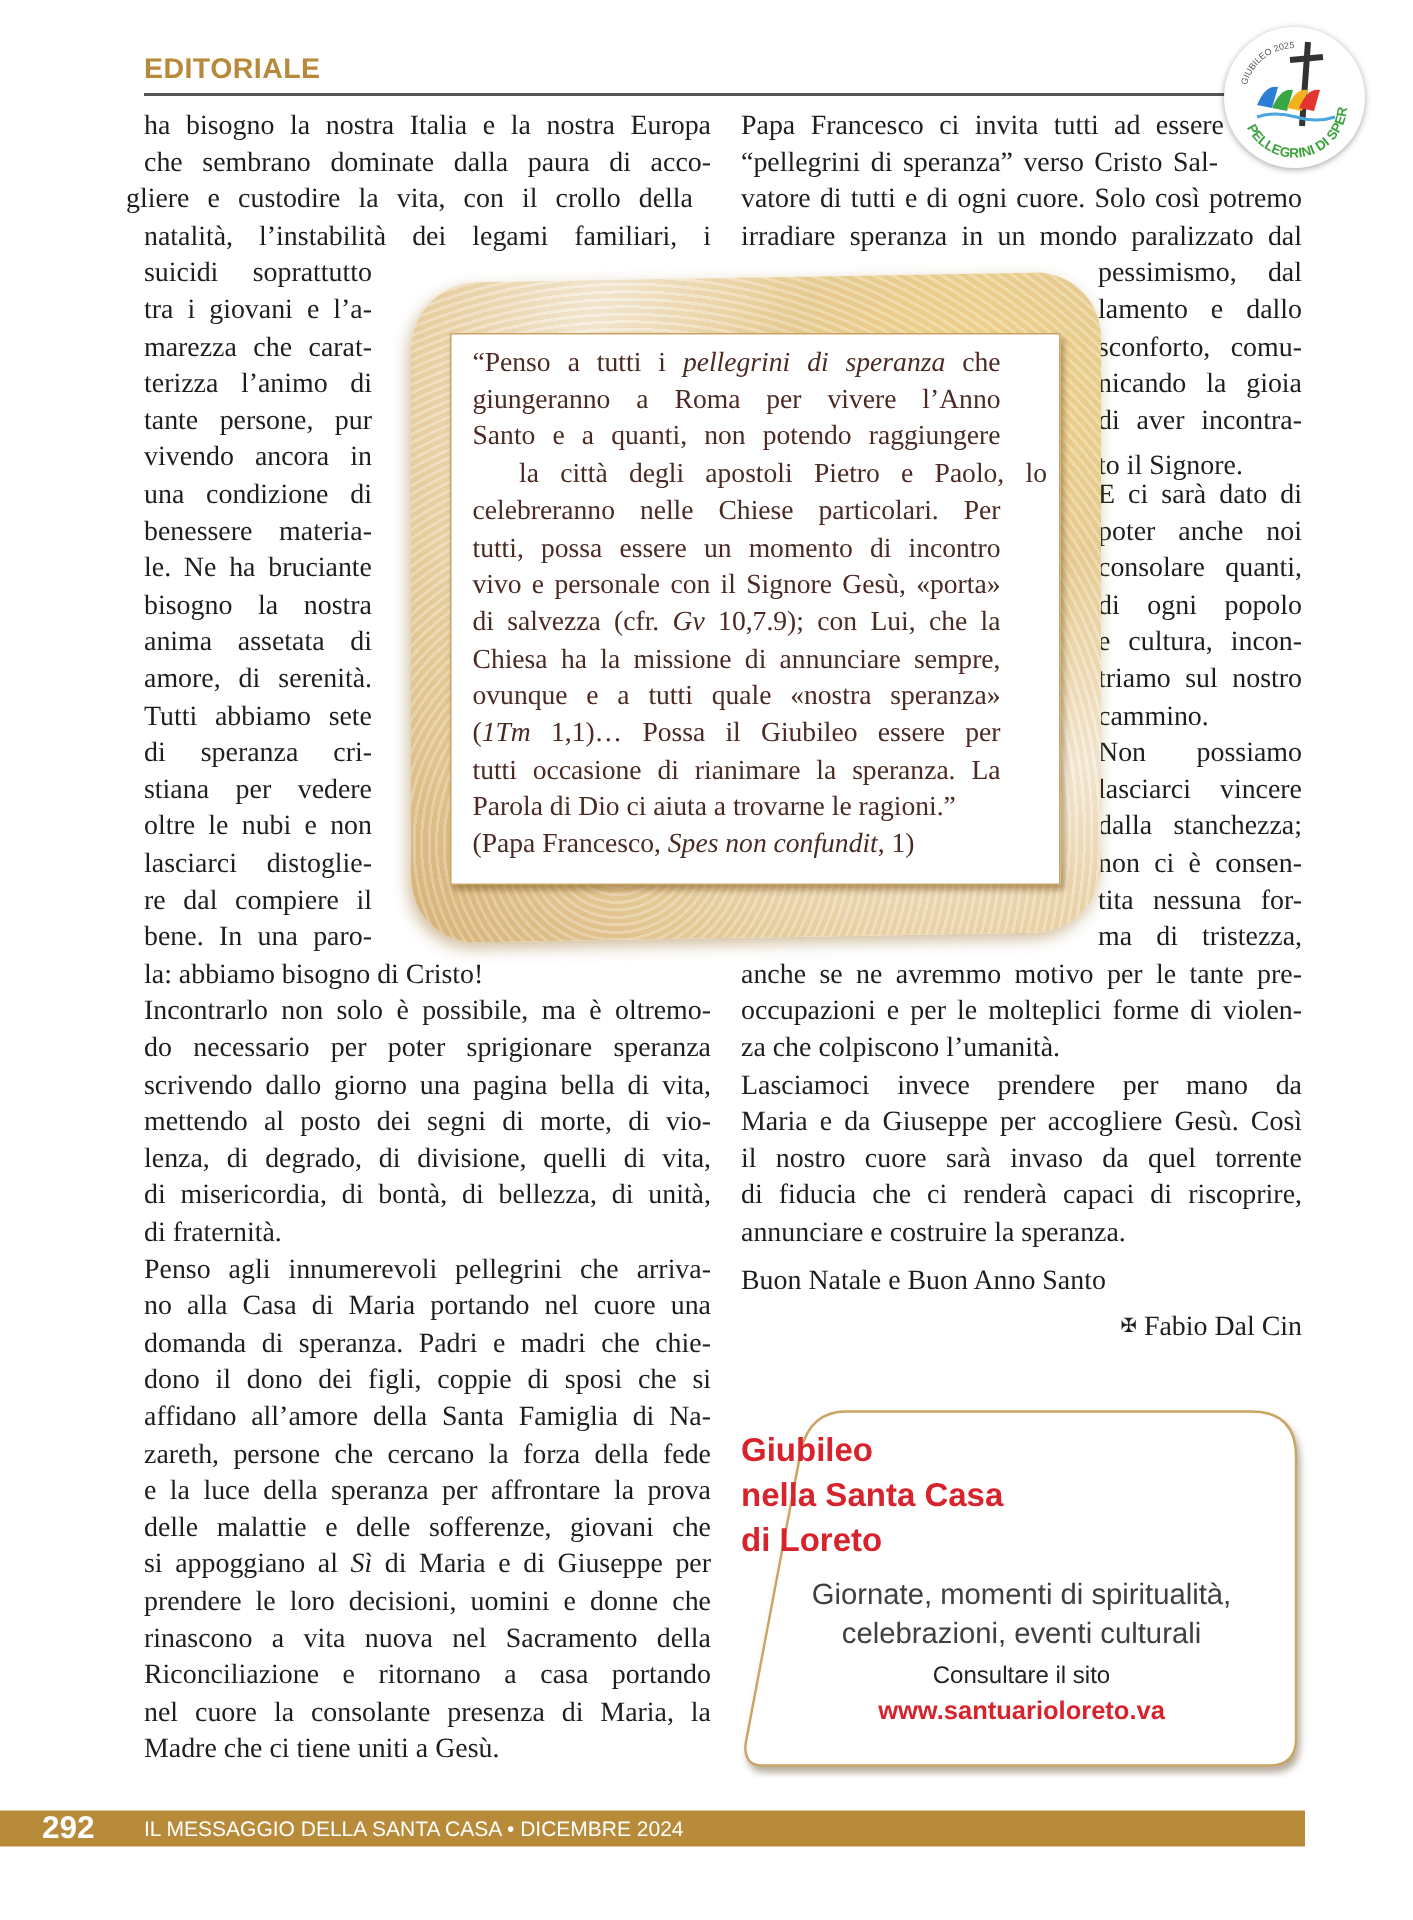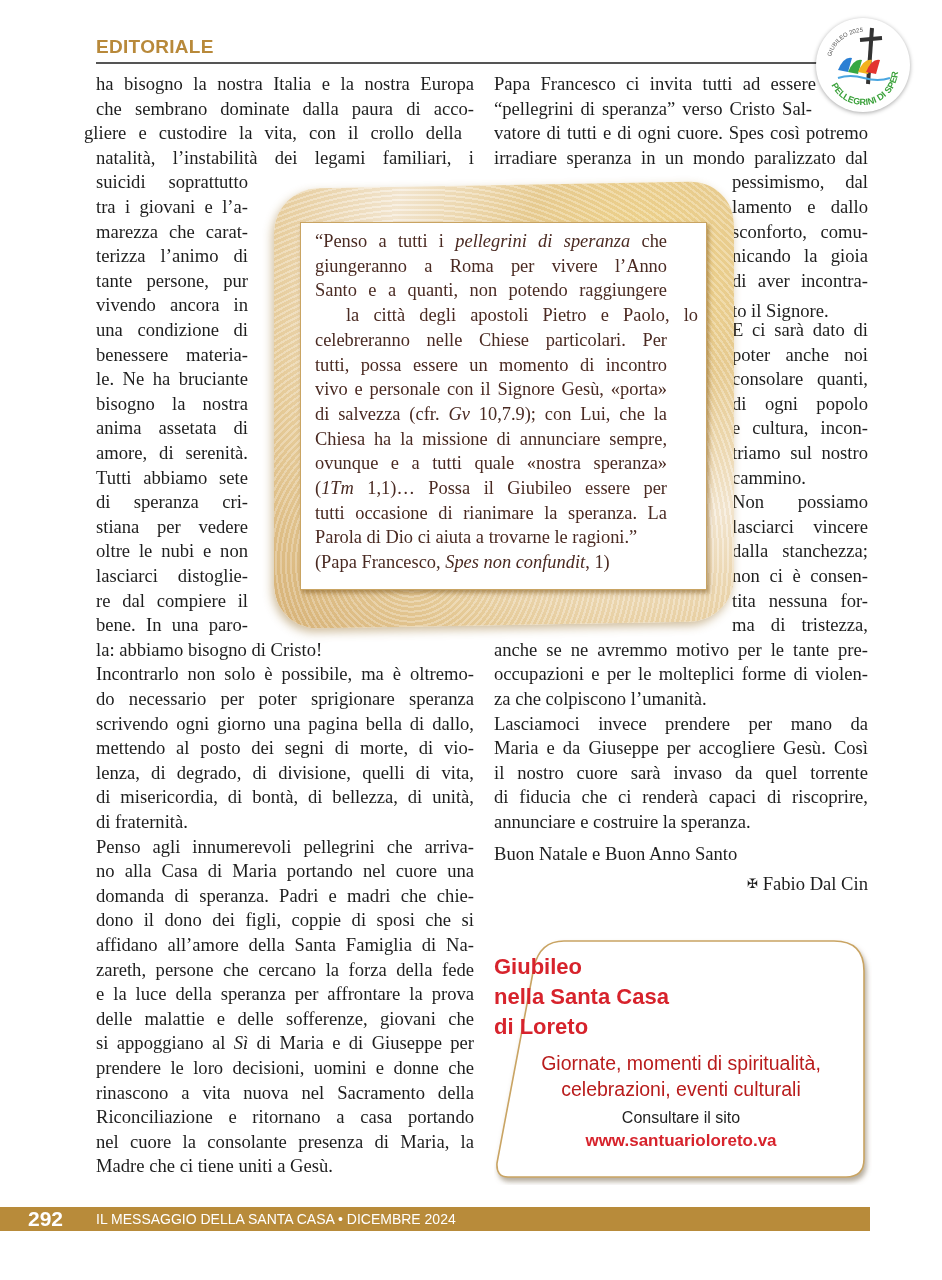--- a/index.html
+++ b/index.html
@@ -14,21 +14,21 @@
   .quote-frame{position:absolute;left:274px;top:185px;width:460px;height:440px;border-radius:44px 44px 44px 44px;
     background:radial-gradient(circle at 80% 20%,#f3d98f 0%,#e9cf98 25%,#f6ecdc 50%,#e8cfa0 75%,#d7b37a 100%);
     box-shadow:-2px 4px 10px rgba(150,110,40,.45);transform:skewY(-1deg);}
   .quote-frame:before{content:"";position:absolute;inset:0;border-radius:44px;
     background:repeating-radial-gradient(circle at 30% 85%,rgba(255,255,255,.35) 0 2px,rgba(200,150,60,.15) 2px 5px);opacity:.6;}
   .quote-box{position:absolute;left:300px;top:222px;width:405px;height:366px;background:#fff;border:1.5px solid #c9a463;box-shadow:2px 3px 4px rgba(120,80,20,.5);}
   .qline{position:absolute;left:14px;width:352px;font-size:18.4px;line-height:24.7px;color:#4a2a22;white-space:nowrap;}
   .promo{position:absolute;left:494px;top:937px;width:374px;height:244px;}
   .promo svg{position:absolute;left:0;top:0;}
   .promo-title{position:absolute;left:0;width:100%;font-family:"Liberation Sans",sans-serif;font-weight:bold;color:#d7232c;font-size:22px;line-height:28px;}
-  .promo-sub{position:absolute;left:0;width:100%;text-align:center;font-family:"Liberation Sans",sans-serif;color:#b91c1c;font-size:19.5px;line-height:26px;}
+  .promo-sub{position:absolute;left:0;width:100%;text-align:center;font-family:"Liberation Sans",sans-serif;color:#404040;font-size:19.5px;line-height:26px;}
   .promo-small{position:absolute;left:0;width:100%;text-align:center;font-family:"Liberation Sans",sans-serif;color:#222;font-size:16px;}
   .promo-url{position:absolute;left:0;width:100%;text-align:center;font-family:"Liberation Sans",sans-serif;font-weight:bold;color:#d7232c;font-size:17px;}
   .footer-bar{position:absolute;left:0;top:1207px;width:870px;height:24px;background:#b88b3a;}
   .page-num{position:absolute;left:28px;top:1207px;font-family:"Liberation Sans",sans-serif;font-weight:bold;font-size:21px;line-height:24px;color:#fff;}
   .footer-text{position:absolute;left:96px;top:1207px;font-family:"Liberation Sans",sans-serif;font-size:14px;line-height:24px;color:#fff;}
   i{font-style:italic;}
 </style>
 </head>
 <body>
 
@@ -78,21 +78,21 @@
     <div class="line j" style="left: 96px; top: 514.8px; width: 152px;">stiana per vedere</div>
     <div class="line j" style="left: 96px; top: 539.4px; width: 152px;">oltre le nubi e non</div>
     <div class="line j" style="left: 96px; top: 564px; width: 152px;">lasciarci distoglie-</div>
     <div class="line j" style="left: 96px; top: 588.6px; width: 152px;">re dal compiere il</div>
     <div class="line j" style="left: 96px; top: 613.2px; width: 152px;">bene. In una paro-</div>
   </div>
 
 <div>
   <div class="line j" style="left:494px;top:72px;width:322px;">Papa Francesco ci invita tutti ad essere</div>
   <div class="line j" style="left:494px;top:96.6px;width:318px;">“pellegrini di speranza” verso Cristo Sal-</div>
-  <div class="line j" style="left:494px;top:121.2px;width:374px;">vatore di tutti e di ogni cuore. Spes così potremo</div>
+  <div class="line j" style="left:494px;top:121.2px;width:374px;">vatore di tutti e di ogni cuore. Solo così potremo</div>
   <div class="line j" style="left:494px;top:145.8px;width:374px;">irradiare speranza in un mondo paralizzato dal</div>
 </div>
 
 <div id="col2n">
     <div class="line j" style="left: 732px; top: 170.4px; width: 136px;">pessimismo, dal</div>
     <div class="line j" style="left: 732px; top: 195px; width: 136px;">lamento e dallo</div>
     <div class="line j" style="left: 732px; top: 219.6px; width: 136px;">sconforto, comu-</div>
     <div class="line j" style="left: 732px; top: 244.2px; width: 136px;">nicando la gioia</div>
     <div class="line j" style="left: 732px; top: 268.8px; width: 136px;">di aver incontra-</div>
     <div class="line l" style="left: 732px; top: 299px; width: 136px;">to il Signore.</div>
@@ -126,21 +126,21 @@
     <div class="qline j" style="top: 253px; width: 352px;">(<i>1Tm</i> 1,1)… Possa il Giubileo essere per</div>
     <div class="qline j" style="top: 277.7px; width: 352px;">tutti occasione di rianimare la speranza. La</div>
     <div class="qline l" style="top: 302.4px; width: 352px;">Parola di Dio ci aiuta a trovarne le ragioni.”</div>
     <div class="qline l" style="top: 327.1px; width: 352px;">(Papa Francesco, <i>Spes non confundit</i>, 1)</div>
   </div>
 
 <div id="col1b">
     <div class="line l" style="left: 96px; top: 637.8px; width: 378px;">la: abbiamo bisogno di Cristo!</div>
     <div class="line j" style="left: 96px; top: 662.4px; width: 378px;">Incontrarlo non solo è possibile, ma è oltremo-</div>
     <div class="line j" style="left: 96px; top: 687px; width: 378px;">do necessario per poter sprigionare speranza</div>
-    <div class="line j" style="left: 96px; top: 711.6px; width: 378px;">scrivendo ogni giorno una pagina bella di dallo,</div>
+    <div class="line j" style="left: 96px; top: 711.6px; width: 378px;">scrivendo dallo giorno una pagina bella di vita,</div>
     <div class="line j" style="left: 96px; top: 736.2px; width: 378px;">mettendo al posto dei segni di morte, di vio-</div>
     <div class="line j" style="left: 96px; top: 760.8px; width: 378px;">lenza, di degrado, di divisione, quelli di vita,</div>
     <div class="line j" style="left: 96px; top: 785.4px; width: 378px;">di misericordia, di bontà, di bellezza, di unità,</div>
     <div class="line l" style="left: 96px; top: 810px; width: 378px;">di fraternità.</div>
     <div class="line j" style="left: 96px; top: 834.6px; width: 378px;">Penso agli innumerevoli pellegrini che arriva-</div>
     <div class="line j" style="left: 96px; top: 859.2px; width: 378px;">no alla Casa di Maria portando nel cuore una</div>
     <div class="line j" style="left: 96px; top: 883.8px; width: 378px;">domanda di speranza. Padri e madri che chie-</div>
     <div class="line j" style="left: 96px; top: 908.4px; width: 378px;">dono il dono dei figli, coppie di sposi che si</div>
     <div class="line j" style="left: 96px; top: 933px; width: 378px;">affidano all’amore della Santa Famiglia di Na-</div>
     <div class="line j" style="left: 96px; top: 957.6px; width: 378px;">zareth, persone che cercano la forza della fede</div>

